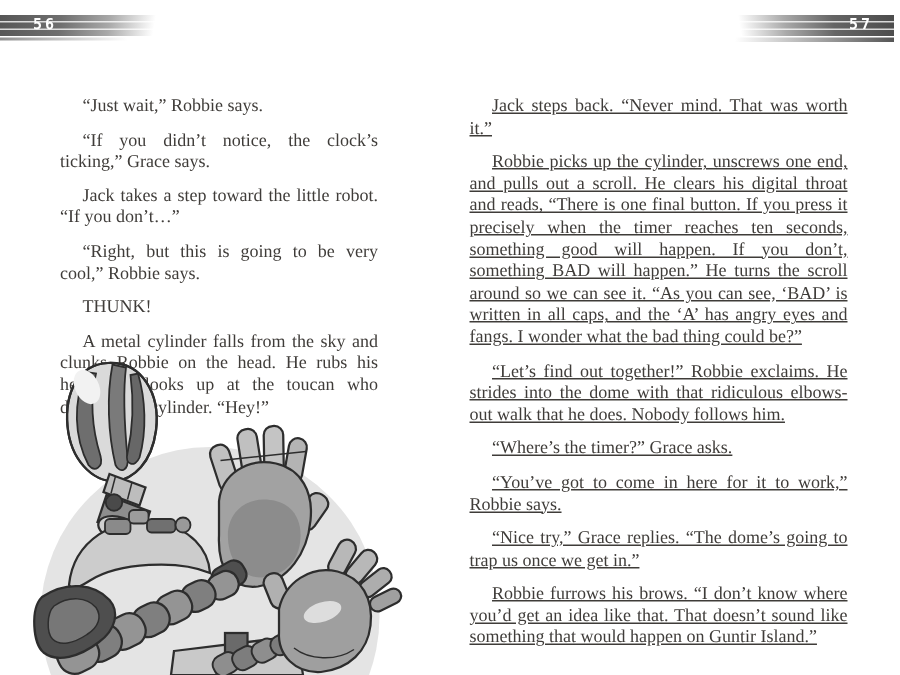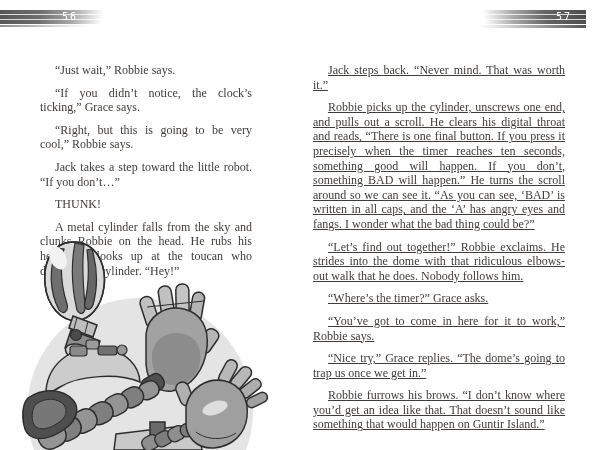--- a/index.html
+++ b/index.html
@@ -2,23 +2,23 @@
 <html><head>
 <meta charset="utf-8">
 <style>
   html,body{margin:0;padding:0;}
   body{width:600px;height:450px;background:#ffffff;font-family:"Liberation Serif",serif;}
   .spread{position:relative;width:600px;height:450px;background:#ffffff;overflow:hidden;}
 
   
   .banner{position:absolute;top:10px;height:14px;width:106px;}
   .banner-left{left:0;background:linear-gradient(100deg,#565656 0%,#6f6f6f 38%,#a9a9a9 68%,rgba(255,255,255,0) 96%);}
-  .banner-right{right:14px;background:linear-gradient(260deg,#4c4c4c 0%,#656565 38%,#a9a9a9 68%,rgba(255,255,255,0) 96%);}
+  .banner-right{right:4px;background:linear-gradient(260deg,#4c4c4c 0%,#656565 38%,#a9a9a9 68%,rgba(255,255,255,0) 96%);}
   .banner .pg-num{position:absolute;top:1px;font-family:"DejaVu Sans Mono",monospace;
-    font-weight:normal;font-size:10px;line-height:12px;color:#ffffff;letter-spacing:2px;margin-left:40px;}
+    font-weight:bold;font-size:10px;line-height:12px;color:#ffffff;letter-spacing:2px;}
   .banner-left .pg-num{left:22px;}
   .banner-right .pg-num{right:14px;}
   .banner .slit{position:absolute;left:0;width:100%;height:1px;background:rgba(255,255,255,0.78);}
   .slit-a{top:4px;} .slit-b{top:9px;}
   .banner-left:after{content:"";position:absolute;left:0;bottom:-3px;height:2px;width:80%;
     background:linear-gradient(to right,#8f8f8f,rgba(255,255,255,0));}
   .banner-right:after{content:"";position:absolute;right:0;bottom:-4px;height:3px;width:100%;
     background:linear-gradient(to left,#555555,rgba(255,255,255,0));}
 
   
@@ -43,22 +43,22 @@
   </div>
   <div class="banner banner-right">
     <span class="pg-num">57</span>
     <div class="slit slit-a"></div>
     <div class="slit slit-b"></div>
   </div>
 
   <div class="col col-left">
     <p>“Just wait,” Robbie says.</p>
     <p>“If you didn’t notice, the clock’s ticking,” Grace says.</p>
+    <p>Jack takes a step toward the little robot. “If you don’t…”</p>
     <p>“Right, but this is going to be very cool,” Robbie says.</p>
-    <p>Jack takes a step toward the little robot. “If you don’t…”</p>
     <p class="italic">THUNK!</p>
     <p>A metal cylinder falls from the sky and clunks Robbie on the head. He rubs his head and looks up at the toucan who dropped the cylinder. “Hey!”</p>
   </div>
 
   <div class="col col-right">
     <p>Jack steps back. “Never mind. That was worth it.”</p>
     <p>Robbie picks up the cylinder, unscrews one end, and pulls out a scroll. He clears his digital throat and reads, “There is one final button. If you press it precisely when the timer reaches ten seconds, something good will happen. If you don’t, something BAD will happen.” He turns the scroll around so we can see it. “As you can see, ‘BAD’ is written in all caps, and the ‘A’ has angry eyes and fangs. I wonder what the bad thing could be?”</p>
     <p>“Let’s find out together!” Robbie exclaims. He strides into the dome with that ridiculous elbows-out walk that he does. Nobody follows him.</p>
     <p>“Where’s the timer?” Grace asks.</p>
     <p>“You’ve got to come in here for it to work,” Robbie says.</p>

